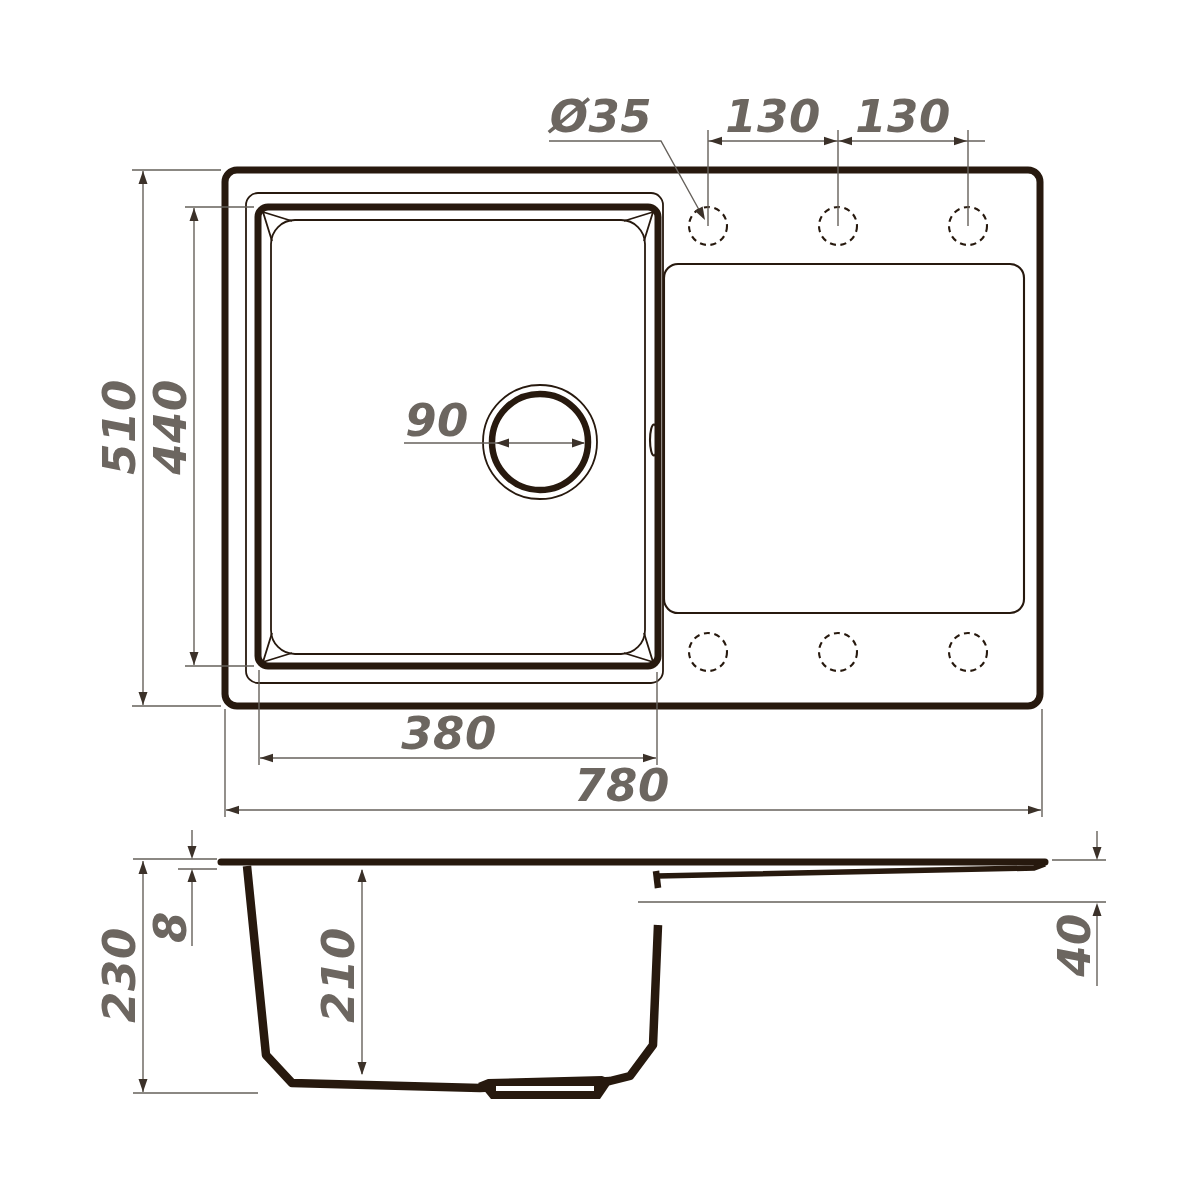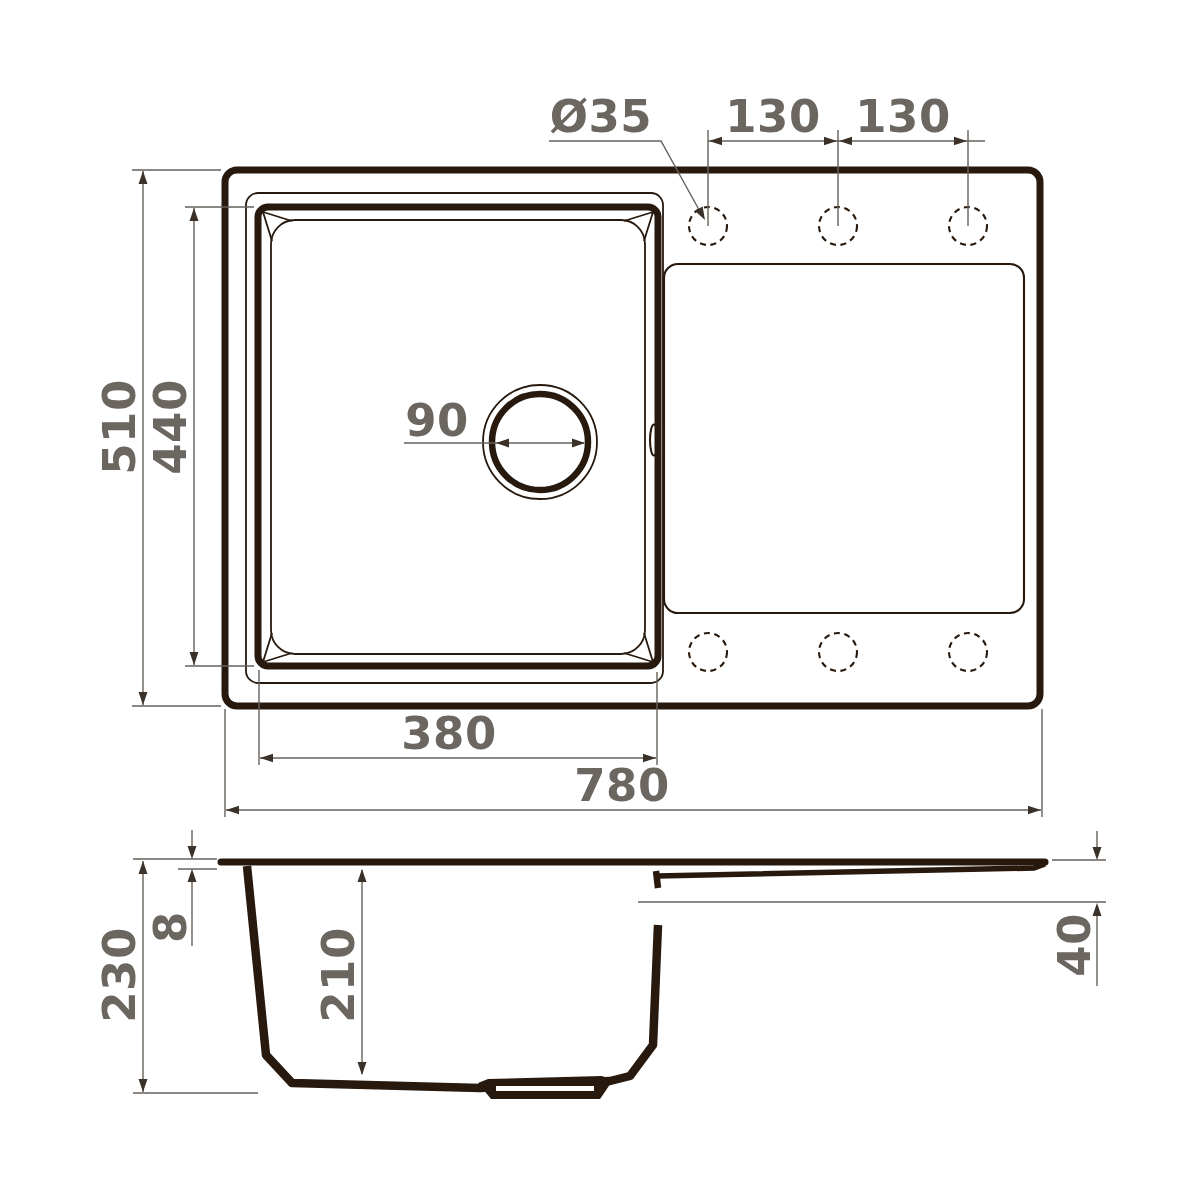--- a/index.html
+++ b/index.html
@@ -2,21 +2,21 @@
 <html style="--line: #27190e; --dim-line: #66615b; --text: #6c6660; --bg: #ffffff;"><head>
 <meta charset="utf-8">
 <style>
   :root{
     --line:#27190e;
     --dim-line:#66615b;
     --text:#6c6660;
     --bg:#ffffff;
   }
   html,body{margin:0;padding:0;background:var(--bg);}
-  .stage{position:relative;width:1200px;height:1200px;background:var(--bg);overflow:hidden;}
+  .stage{position:relative;width:1200px;height:1200px;background:var(--bg);overflow:hidden;font-style:italic;}
   svg{display:block}
   .ln{stroke:var(--line);fill:none;stroke-linecap:butt;}
   .s-xxl{stroke-width:8.5;stroke-linejoin:round;}
   .s-xl{stroke-width:7;}
   .s-lg{stroke-width:6.5;}
   .s-md{stroke-width:5.5;}
   .s-thin{stroke-width:1.8;}
   .s-thin2{stroke-width:2.1;}
   .cap-round{stroke-linecap:round;}
   .dashed{stroke:var(--line);fill:none;stroke-width:2.1;stroke-dasharray:6 4.6;}

